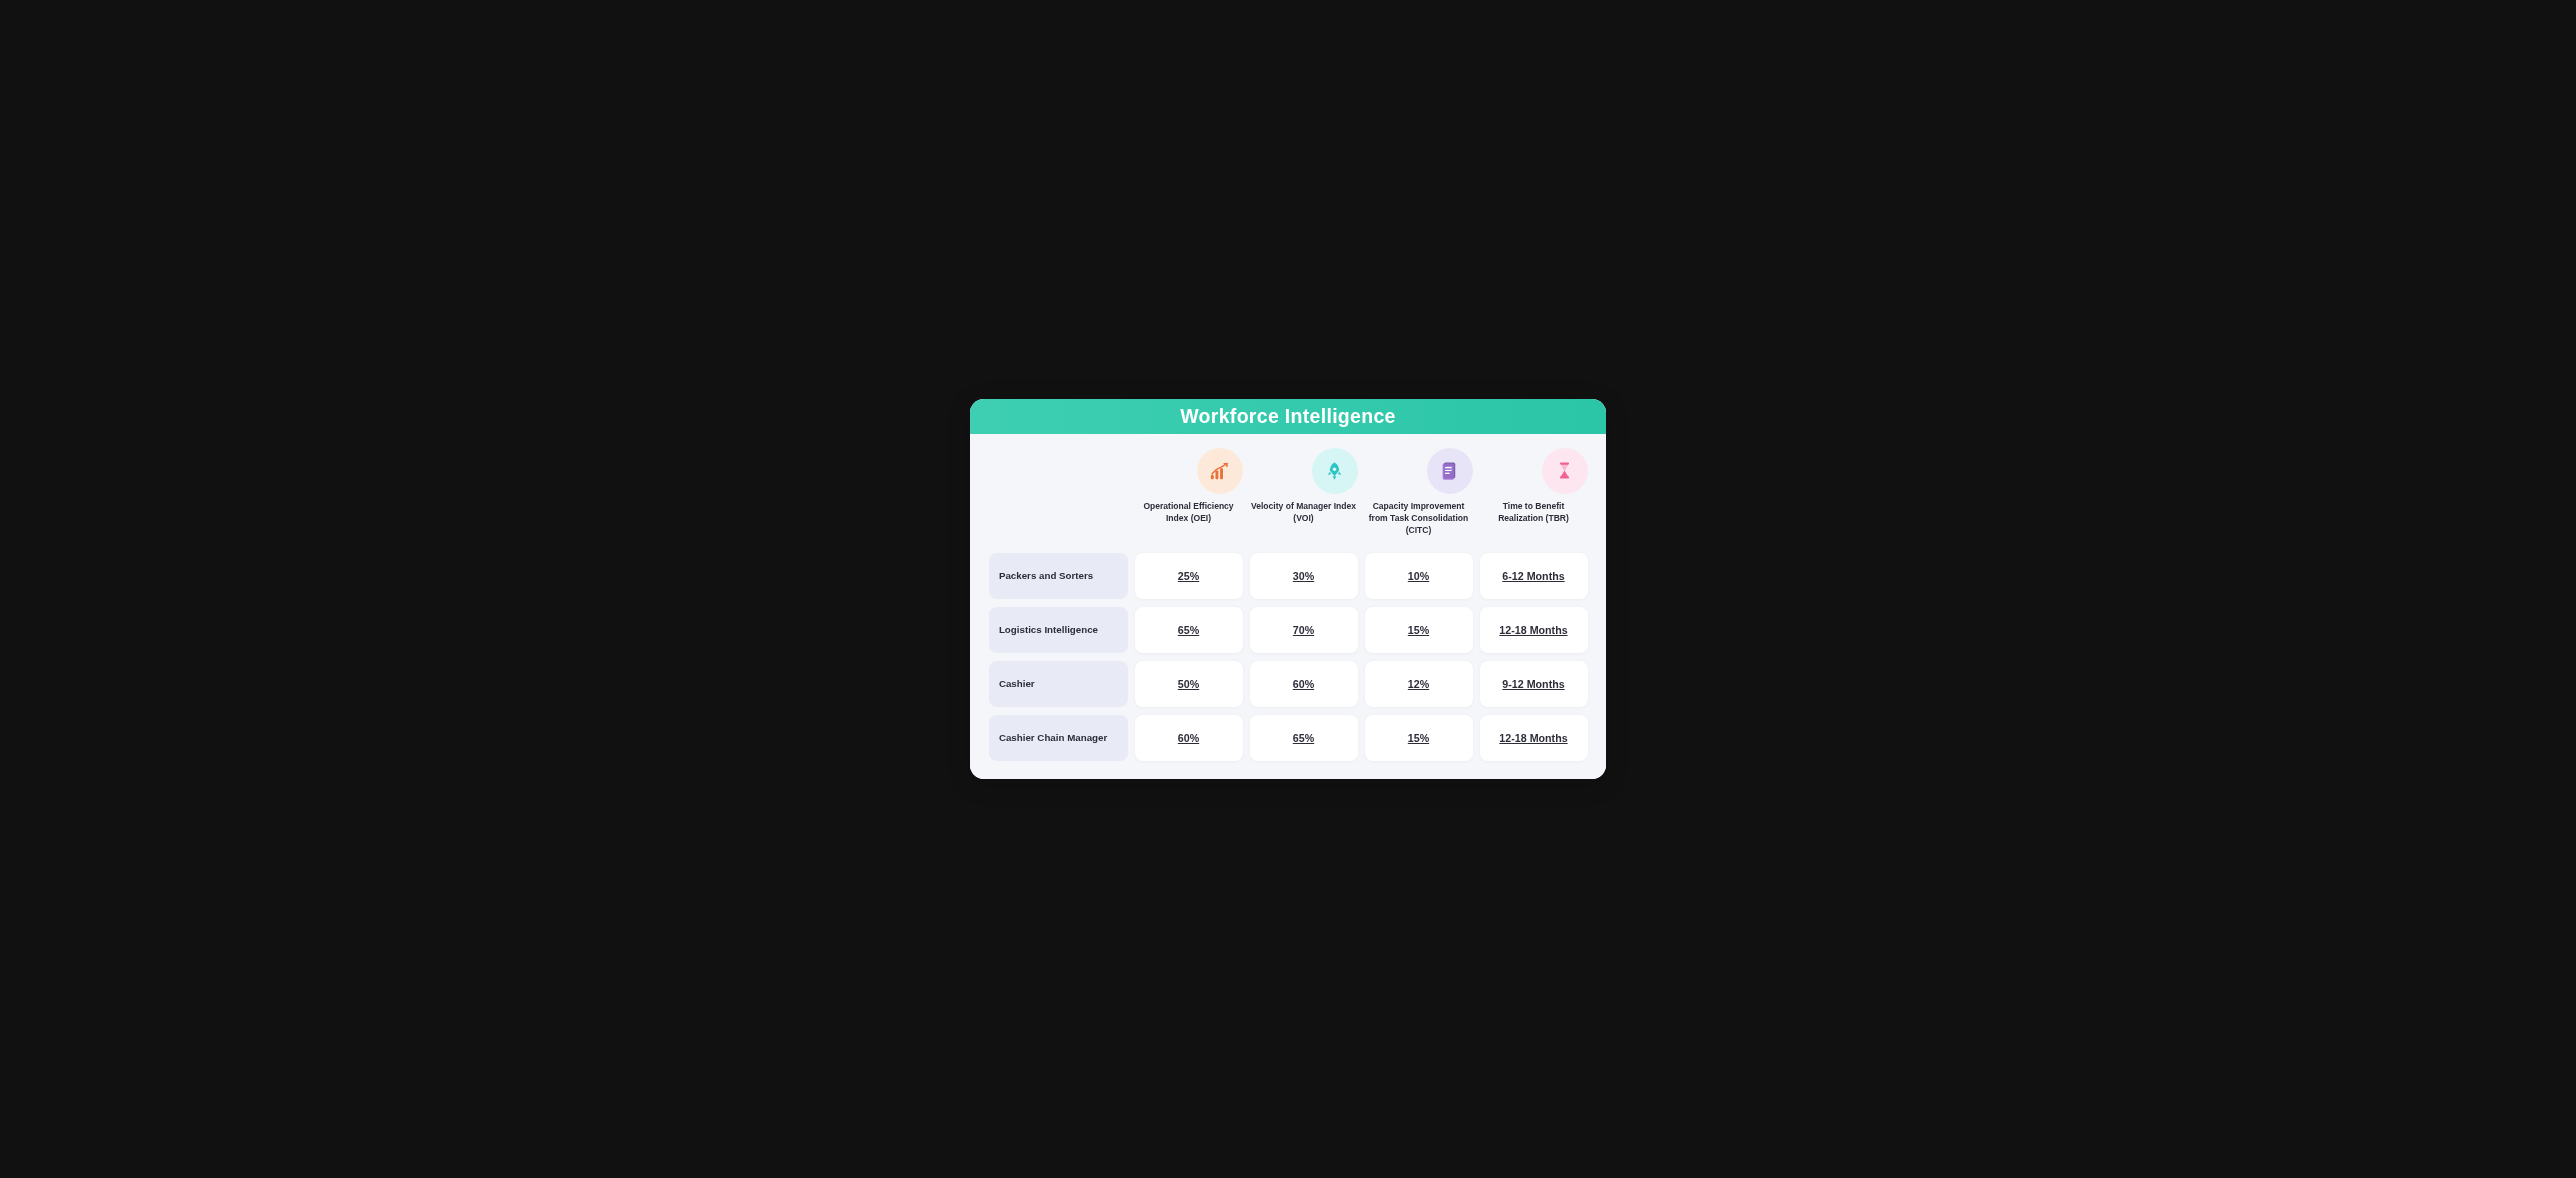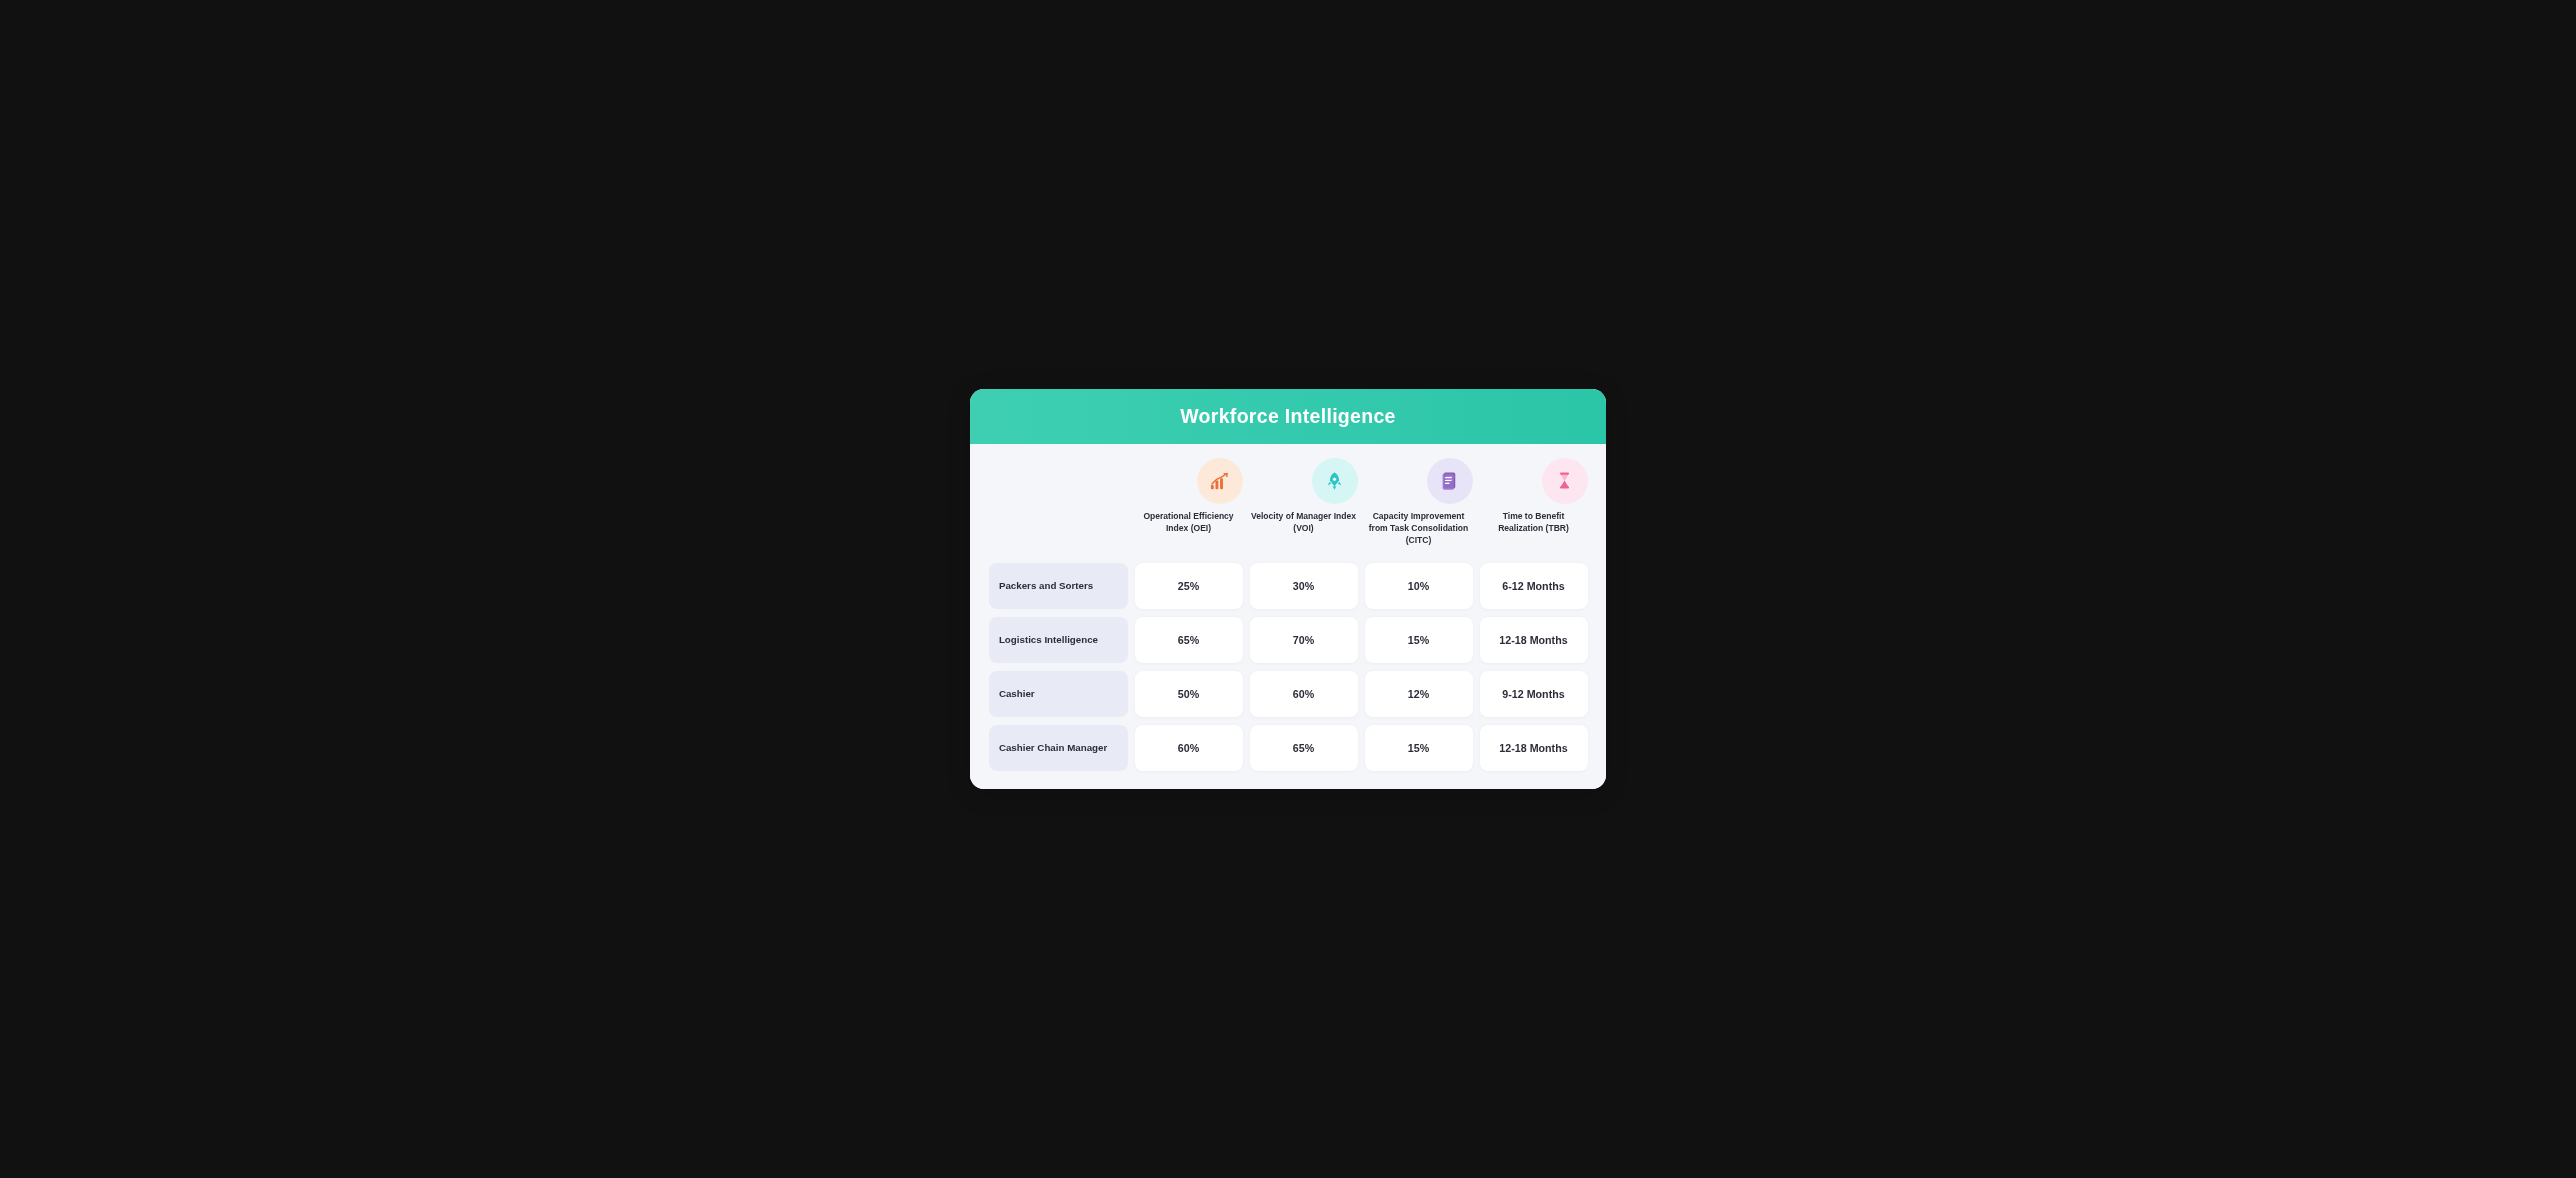--- a/index.html
+++ b/index.html
@@ -22,21 +22,21 @@
       background: #fff;
       border-radius: 14px;
       overflow: hidden;
       max-width: 636px;
       width: 100%;
       box-shadow: 0 4.6px 23px rgba(0,0,0,0.18);
     }
 
     .header {
       background: linear-gradient(90deg, #3ecfb2 0%, #2bc5a8 100%);
-      padding: 16px 28px;
+      padding: 6px 28px;
       text-align: center;
     }
 
     .header-title {
       color: #fff;
       font-size: 2.1rem;
       font-weight: 800;
       letter-spacing: 0.3px;
     }
 
@@ -129,20 +129,21 @@
       padding: 12.7px 7px;
       font-size: 1.15rem;
       font-weight: 600;
       color: #2d2d3a;
       text-align: center;
       min-height: 46px;
       display: flex;
       align-items: center;
       justify-content: center;
       box-shadow: 0 0.6px 3.5px rgba(0,0,0,0.04);
+      text-decoration: underline;
     }
 
     svg.icon {
       width: 23px;
       height: 23px;
     }
   </style>
 </head>
 <body>
 

